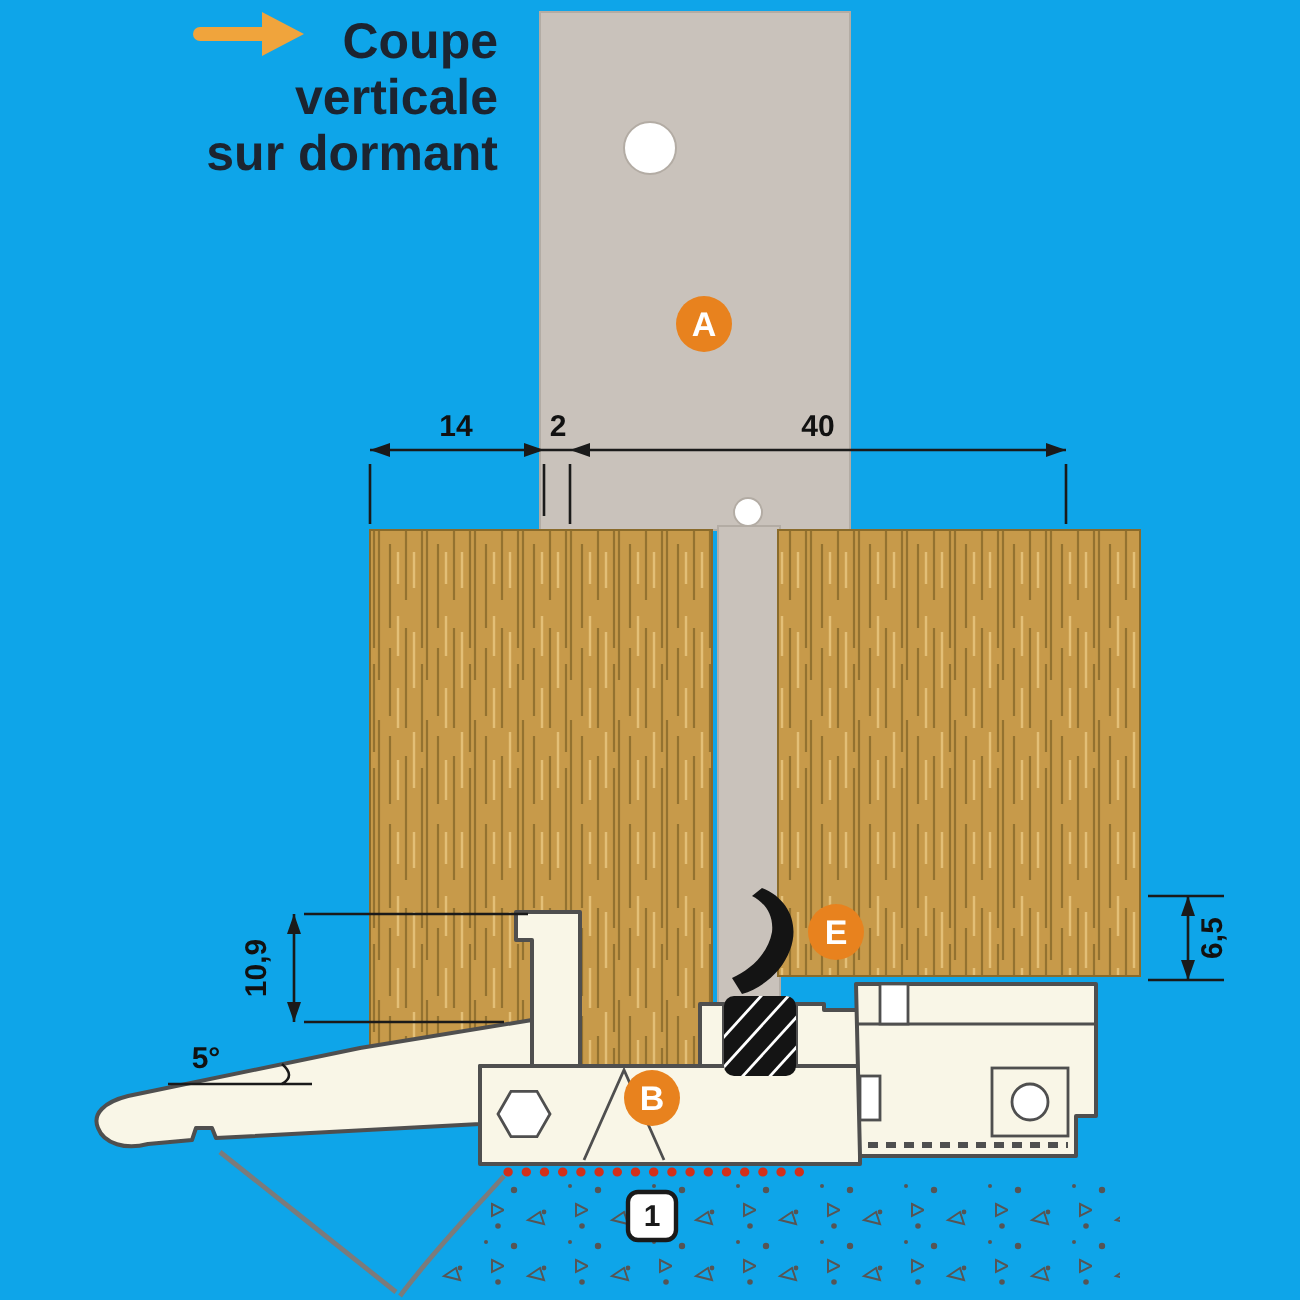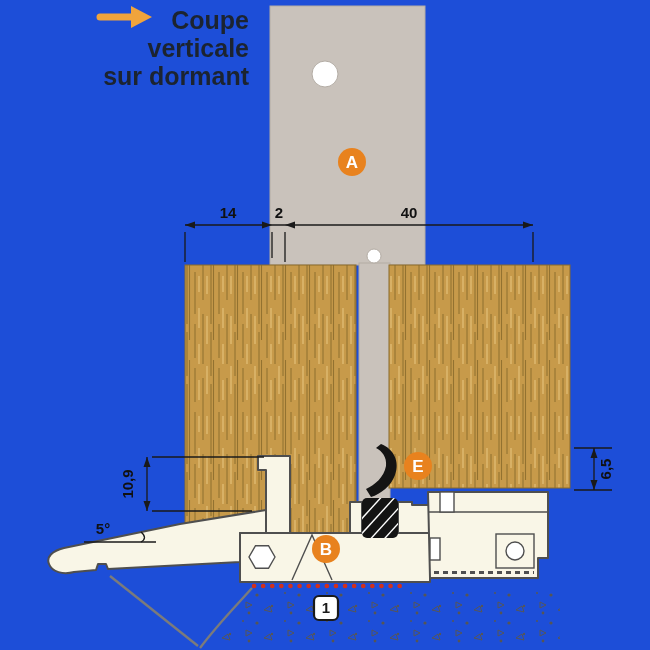--- a/index.html
+++ b/index.html
@@ -1,16 +1,16 @@
 <!DOCTYPE html>
 <html style="--accent_orange: #e8821e; --arrow_orange: #f0a43c; --title_text: #1c2430; --dim_text: #111111; --strap: #c9c2bb; --wood: #c79a4a; --wood_grain: #8a6b2b; --wood_light: #e6c47c; --profile_fill: #f9f6e7; --outline: #4f4f4f; --seal_black: #141414; --red_dots: #d2301a;"><head>
 <meta charset="utf-8">
 <style>
   html,body{margin:0;padding:0;background:#ffffff;}
-  .stage{width:650px;height:650px;position:relative;background:#1d4ed8;overflow:hidden;}
+  .stage{width:650px;height:650px;position:relative;background:#0ea5e9;overflow:hidden;}
   svg{display:block;}
   .title-text{fill:var(--title_text);font:bold 25px "Liberation Sans",sans-serif;}
   .dim-text{fill:var(--dim_text);font:bold 15px "Liberation Sans",sans-serif;}
   .badge{fill:var(--accent_orange);}
   .badge-text{fill:#ffffff;font:bold 17px "Liberation Sans",sans-serif;}
   .num-box{fill:#ffffff;stroke:#1a1a1a;stroke-width:2.2;}
   .num-text{fill:#1a1a1a;font:bold 15px "Liberation Sans",sans-serif;}
   .arrow{fill:var(--arrow_orange);}
   .arrow-stroke{stroke:var(--arrow_orange);stroke-width:7;stroke-linecap:round;fill:none;}
   .strap{fill:var(--strap);stroke:#b3aca4;stroke-width:1;}

